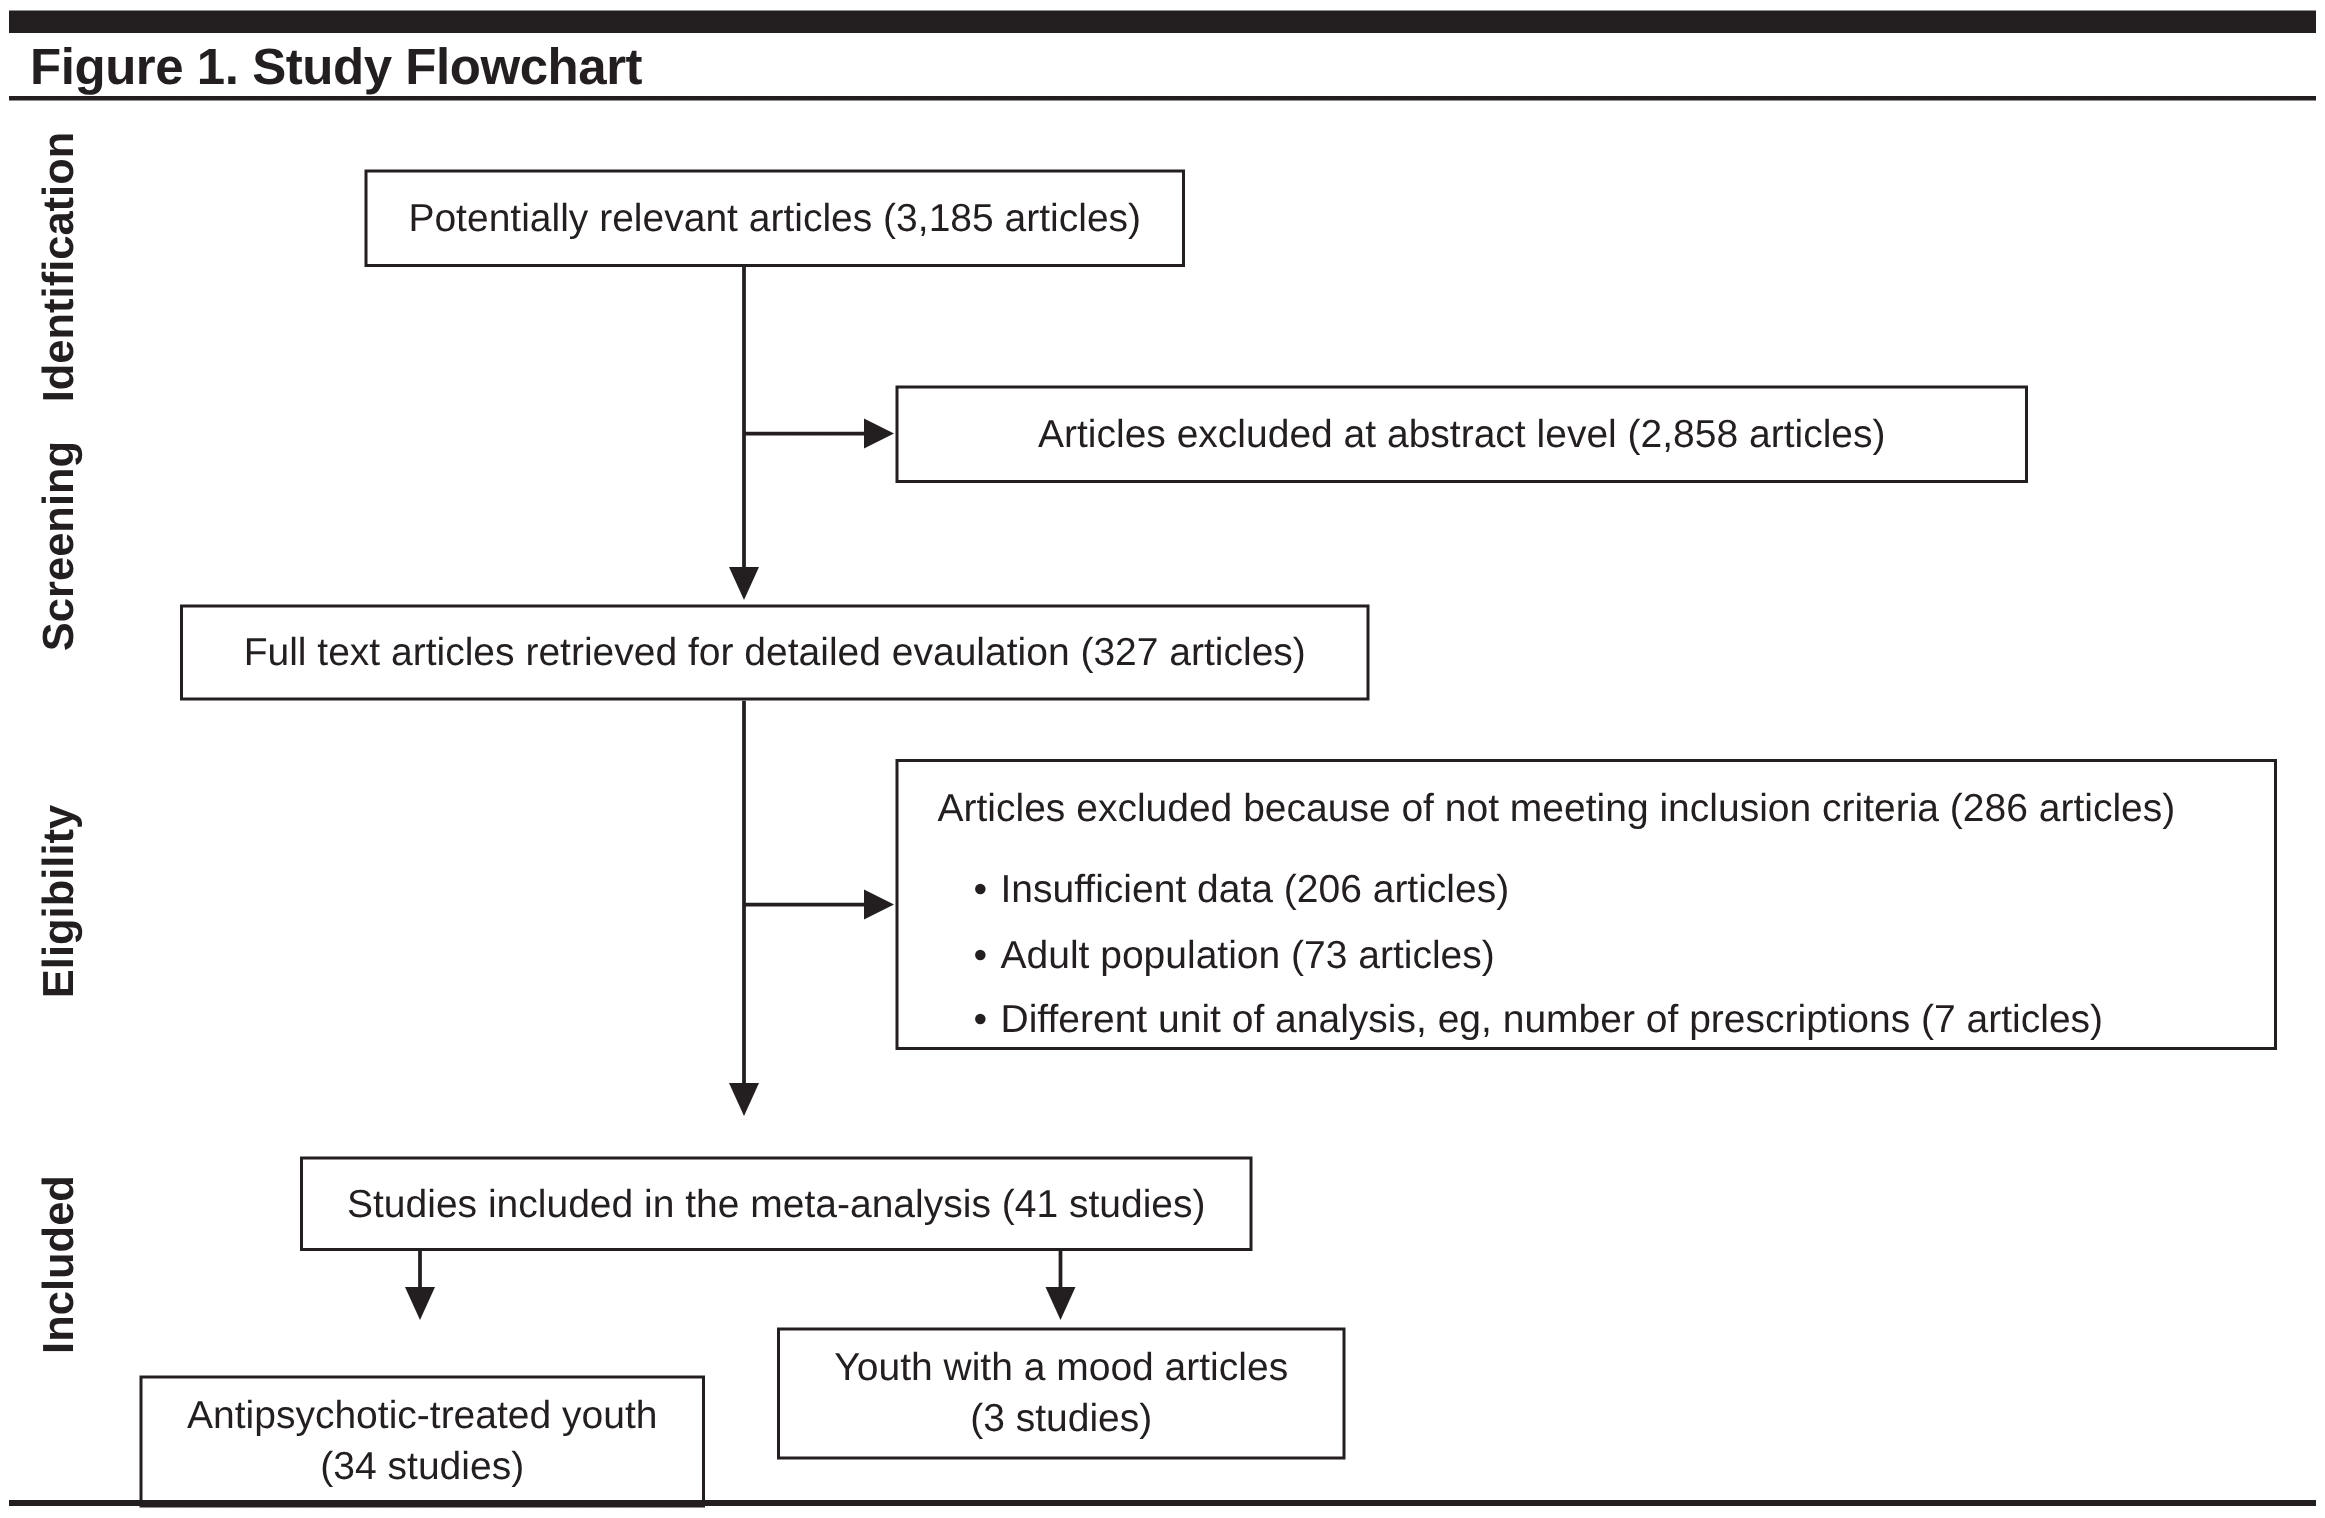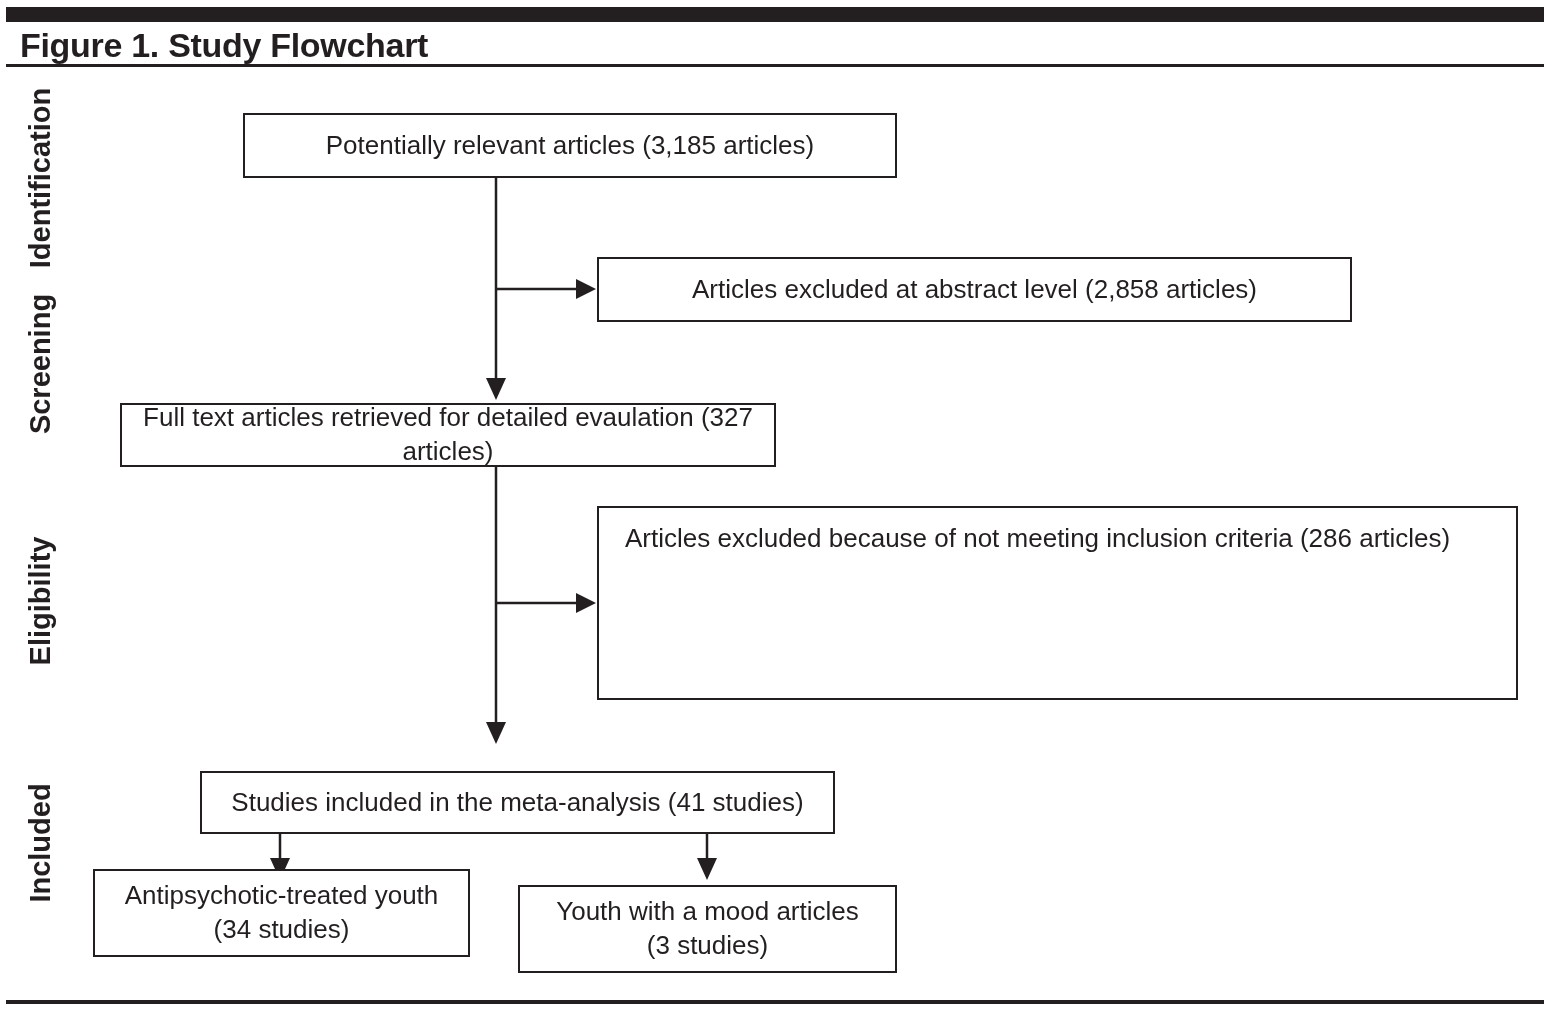--- a/index.html
+++ b/index.html
@@ -143,41 +143,46 @@
     <g>
       <line x1="280" y1="810" x2="280" y2="860" stroke="#231f20" stroke-width="2.5"></line>
       <polygon points="270,858 290,858 280,880" fill="#231f20"></polygon>
     </g>
     <g>
       <line x1="707" y1="810" x2="707" y2="860" stroke="#231f20" stroke-width="2.5"></line>
       <polygon points="697,858 717,858 707,880" fill="#231f20"></polygon>
     </g>
   </svg>
 
-  <div class="flow-box" style="left:243px; top:113px; width:654px; height:65px;">
+  <div class="flow-box" style="left:243px; top:113px; width:547px; height:65px;">
     <span>Potentially relevant articles (3,185 articles)</span>
   </div>
 
   <div class="flow-box" style="left:597px; top:257px; width:755px; height:65px;">
     <span>Articles excluded at abstract level (2,858 articles)</span>
   </div>
 
-  <div class="flow-box" style="left:120px; top:403px; width:656px; height:64px;">
+  <div class="flow-box" style="left:120px; top:403px; width:793px; height:64px;">
     <span>Full text articles retrieved for detailed evaulation (327 articles)</span>
   </div>
 
   <div class="flow-box detail" style="left:597px; top:506px; width:921px; height:194px;">
     <div class="detail-heading">Articles excluded because of not meeting inclusion criteria (286 articles)</div>
+    <ul class="detail-bullets">
+      <li>Insufficient data (206 articles)</li>
+      <li>Adult population (73 articles)</li>
+      <li>Different unit of analysis, eg, number of prescriptions (7 articles)</li>
+    </ul>
   </div>
 
   <div class="flow-box" style="left:200px; top:747px; width:635px; height:63px;margin-top:24px;">
     <span>Studies included in the meta-analysis (41 studies)</span>
   </div>
 
-  <div class="flow-box multiline" style="left:93px; top:869px; width:377px; height:88px;">
+  <div class="flow-box multiline" style="left:93px; top:917px; width:377px; height:88px;">
     <div>Antipsychotic-treated youth</div>
     <div>(34 studies)</div>
   </div>
 
   <div class="flow-box multiline" style="left:518px; top:885px; width:379px; height:88px;">
     <div>Youth with a mood articles</div>
     <div>(3 studies)</div>
   </div>
 
   <div class="bottom-rule"></div>

